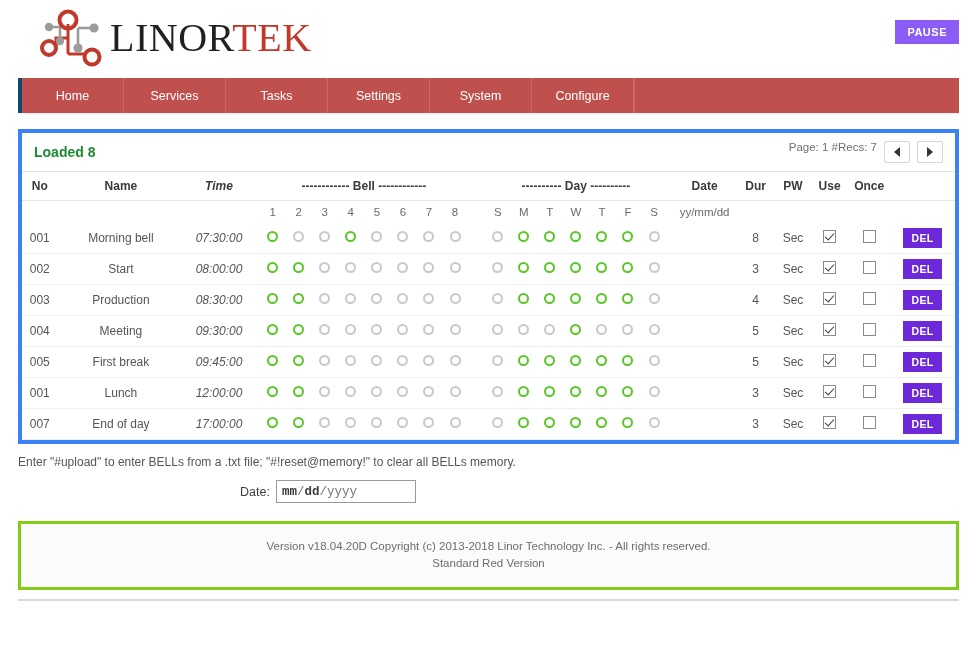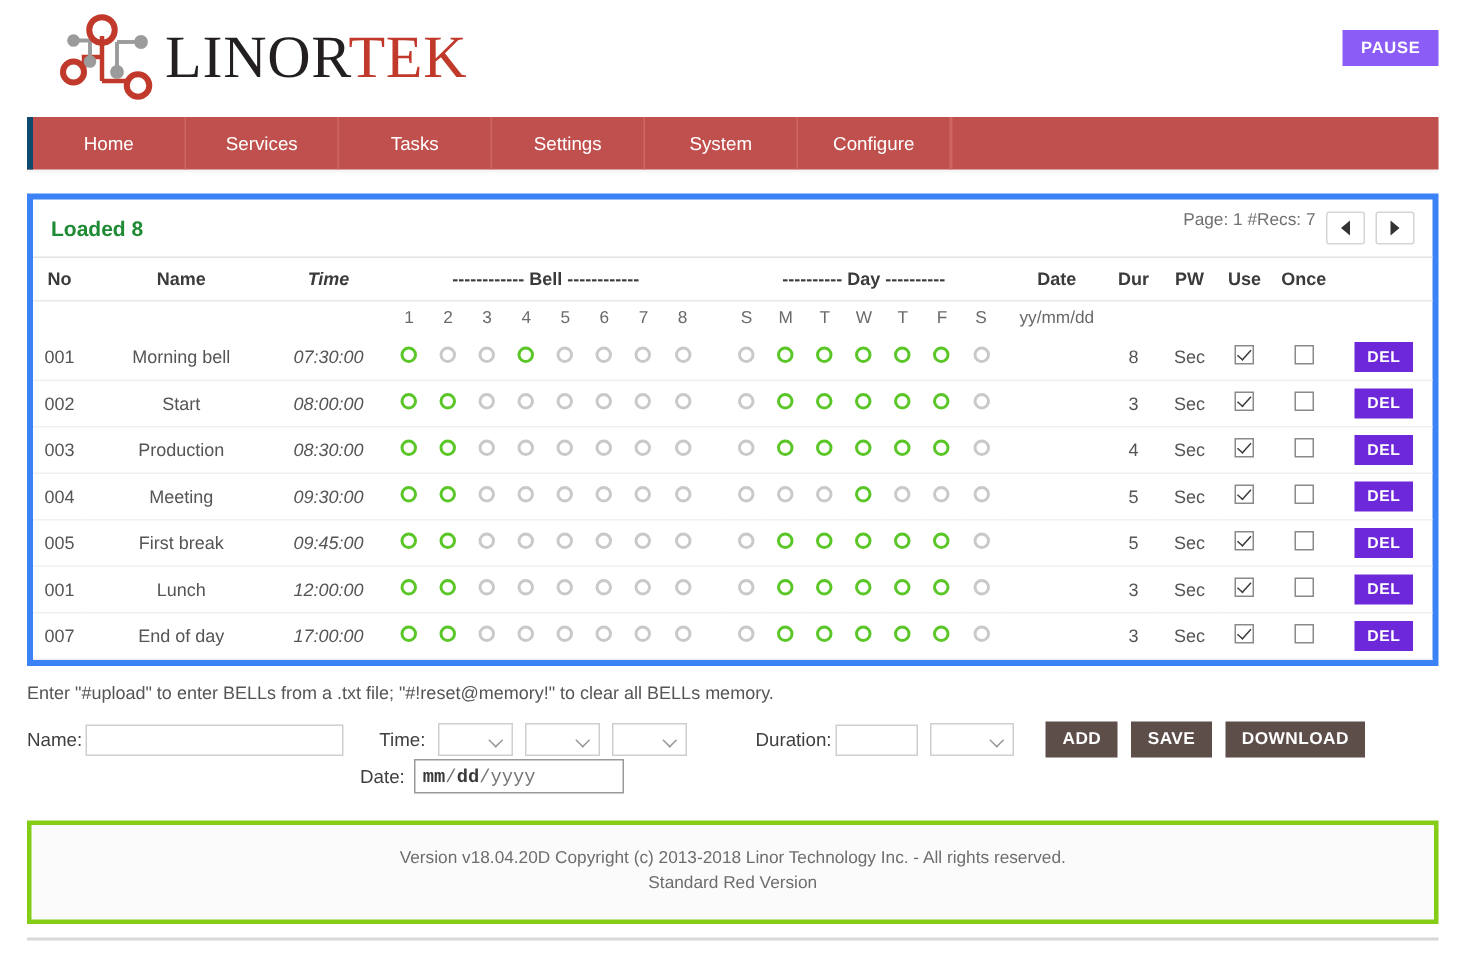--- a/index.html
+++ b/index.html
@@ -268,21 +268,21 @@
     color: #fff;
     border: none;
     font-size: 11.5px;
     font-weight: bold;
     padding: 6px 11px;
     cursor: pointer;
     font-family: "Liberation Sans", sans-serif;
     letter-spacing: 0.3px;
   }
   .date-row {
-    margin: 1px 18px 0 18px;
+    margin: 11px 18px 0 18px;
     display: flex;
     align-items: center;
     font-size: 12.5px;
     color: #3f3f3f;
     padding-left: 222px;
   }
   .inp-date {
     width: 140px;
     border: 1px solid #9a9a9a;
     height: 23px;
@@ -605,37 +605,20 @@
             <td class="c-use"><span class="cbx checked"></span></td>
             <td class="c-once"><span class="cbx"></span></td>
             <td class="c-del"><button class="del-btn">DEL</button></td>
           </tr>
         </tbody>
     </table>
   </div>
 
   <div class="hint">Enter "#upload" to enter BELLs from a .txt file; "#!reset@memory!" to clear all BELLs memory.</div>
 
-  <div class="form-row">
-    <label>Name:</label>
-    <div class="inp inp-name" style="margin-left:2px;"></div>
-
-    <label style="margin-left:24px;">Time:</label>
-    <div class="sel" style="margin-left:8px;"></div>
-    <div class="sel" style="margin-left:8px;"></div>
-    <div class="sel" style="margin-left:8px;"></div>
-
-    <label style="margin-left:46px;">Duration:</label>
-    <div class="inp inp-dur" style="margin-left:3px;"></div>
-    <div class="sel sel-dur" style="margin-left:8px;"></div>
-
-    <button class="act-btn" style="margin-left:21px;">ADD</button>
-    <button class="act-btn" style="margin-left:9px;">SAVE</button>
-    <button class="act-btn" style="margin-left:9px;">DOWNLOAD</button>
-  </div>
 
   <div class="date-row">
     <label>Date:</label>
     <div class="inp-date" style="margin-left:6px;">
       <span class="strong">mm</span>
         <span>/</span>
         <span class="strong">dd</span>
         <span>/</span>
         <span>yyyy</span>
     </div>

